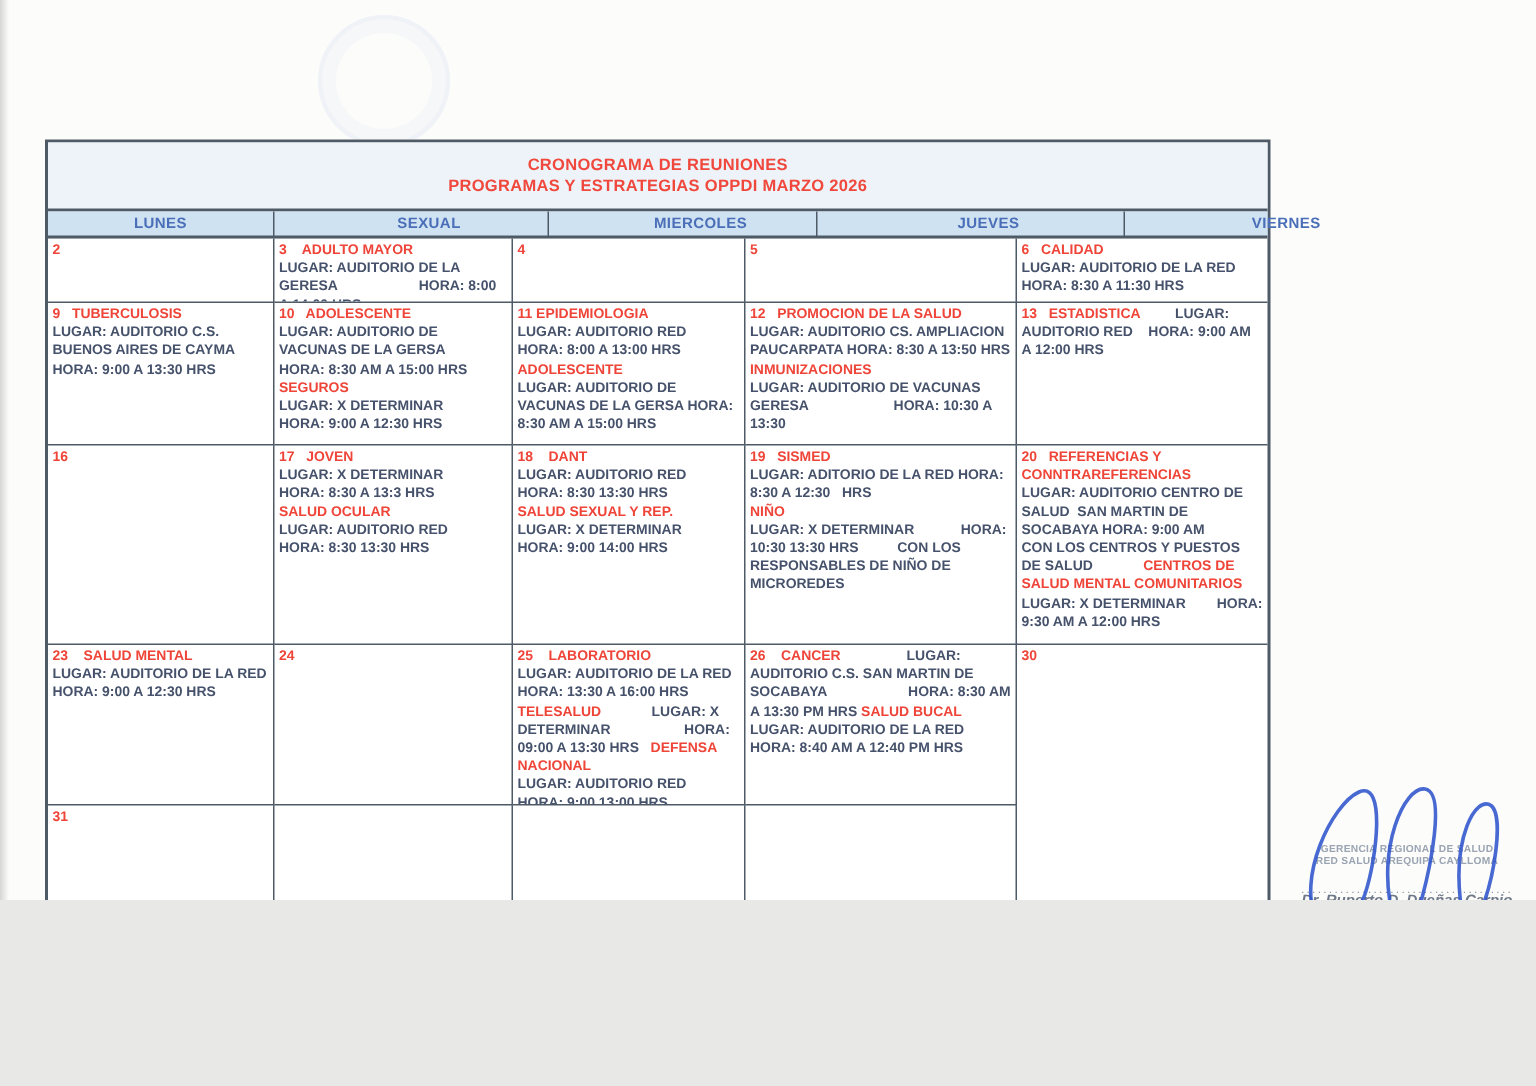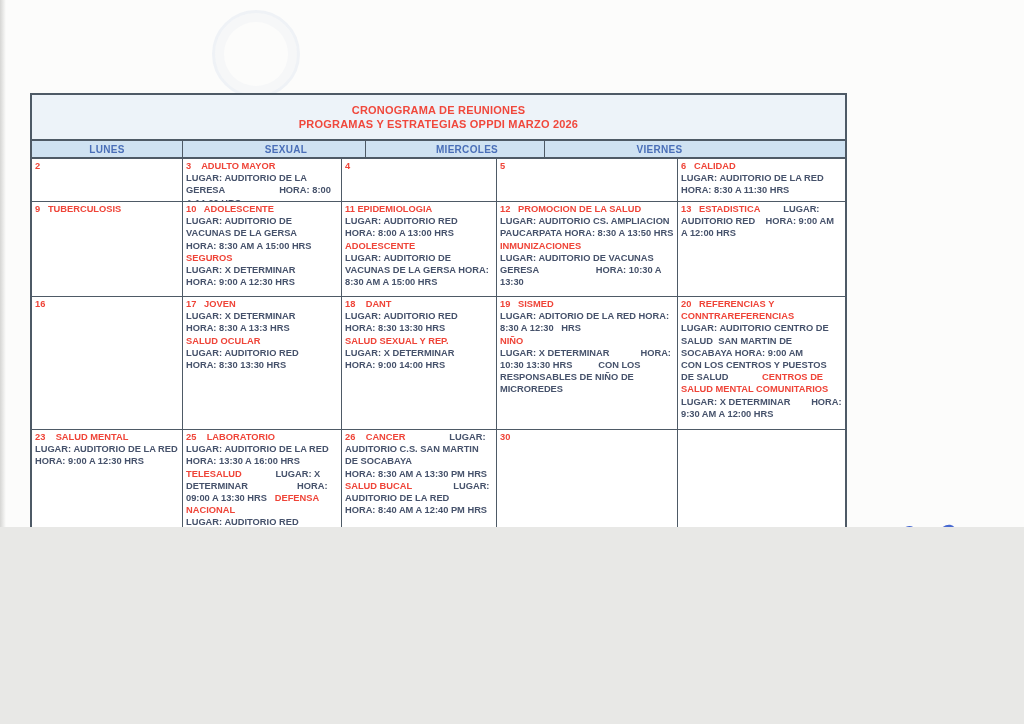--- a/index.html
+++ b/index.html
@@ -1,16 +1,16 @@
 <!DOCTYPE html>
 <html><head>
 <meta charset="utf-8">
 <style>
   html,body{margin:0;padding:0;background:#e8e8e6;}
-  .sheet{position:relative;width:1024px;height:527px;background:#fcfcfb;overflow:hidden;
+  .sheet{position:relative;width:1024px;height:600px;background:#fcfcfb;overflow:hidden;
          font-family:"Liberation Sans",sans-serif;}
   *{box-sizing:border-box;}
 
   
   .wm{position:absolute;left:212px;top:10px;width:88px;height:88px;border-radius:50%;
       border:3px solid rgba(130,160,205,0.10);
       box-shadow:inset 0 0 0 9px rgba(130,160,205,0.05);}
   .edge-left{position:absolute;left:0;top:0;width:6px;height:724px;
       background:linear-gradient(to right,#d6d6d4,rgba(255,255,255,0));}
   .edge-bottom{position:absolute;left:0;top:719px;width:1024px;height:3px;background:#94999e;}
@@ -53,51 +53,55 @@
 
   <div class="cal">
     <div class="title-band">
       <div class="title-line">CRONOGRAMA DE REUNIONES</div>
       <div class="title-line">PROGRAMAS Y ESTRATEGIAS OPPDI MARZO 2026</div>
     </div>
     <div class="head-row">
         <div class="day-head">LUNES</div>
         <div class="day-head">SEXUAL</div>
         <div class="day-head">MIERCOLES</div>
+        <div class="day-head">JUEVES</div>
         <div class="day-head">VIERNES</div>
       </div>
     <div class="grid">
         <div class="cell"><div class="run red">2</div></div>
         <div class="cell"><div class="run red">3    ADULTO MAYOR</div><span class="run blue">LUGAR: AUDITORIO DE LA GERESA                     HORA: 8:00 A 14:00 HRS</span></div>
         <div class="cell"><div class="run red">4</div></div>
         <div class="cell"><div class="run red">5</div></div>
         <div class="cell"><div class="run red">6   CALIDAD</div><span class="run blue">LUGAR: AUDITORIO DE LA RED HORA: 8:30 A 11:30 HRS</span></div>
-        <div class="cell"><div class="run red">9   TUBERCULOSIS</div></div>
+        <div class="cell"><div class="run red">9   TUBERCULOSIS</div><span class="run blue">LUGAR: AUDITORIO C.S. BUENOS AIRES DE CAYMA
+HORA: 9:00 A 13:30 HRS</span></div>
         <div class="cell"><div class="run red">10   ADOLESCENTE</div><span class="run blue">LUGAR: AUDITORIO DE VACUNAS DE LA GERSA           HORA: 8:30 AM A 15:00 HRS</span><div class="run red">SEGUROS</div><span class="run blue">LUGAR: X DETERMINAR
 HORA: 9:00 A 12:30 HRS</span></div>
         <div class="cell"><div class="run red">11 EPIDEMIOLOGIA</div><span class="run blue">LUGAR: AUDITORIO RED
 HORA: 8:00 A 13:00 HRS</span><div class="run red">ADOLESCENTE</div><span class="run blue">LUGAR: AUDITORIO DE VACUNAS DE LA GERSA HORA: 8:30 AM A 15:00 HRS</span></div>
         <div class="cell"><div class="run red">12   PROMOCION DE LA SALUD</div><span class="run blue">LUGAR: AUDITORIO CS. AMPLIACION PAUCARPATA HORA: 8:30 A 13:50 HRS</span><div class="run red">INMUNIZACIONES</div><span class="run blue">LUGAR: AUDITORIO DE VACUNAS GERESA                      HORA: 10:30 A 13:30</span></div>
         <div class="cell"><span class="run red">13   ESTADISTICA</span><span class="run blue">         LUGAR: AUDITORIO RED    HORA: 9:00 AM A 12:00 HRS</span></div>
         <div class="cell"><div class="run red">16</div></div>
         <div class="cell"><div class="run red">17   JOVEN</div><span class="run blue">LUGAR: X DETERMINAR
 HORA: 8:30 A 13:3 HRS</span><div class="run red">SALUD OCULAR</div><span class="run blue">LUGAR: AUDITORIO RED
 HORA: 8:30 13:30 HRS</span></div>
         <div class="cell"><div class="run red">18    DANT</div><span class="run blue">LUGAR: AUDITORIO RED
 HORA: 8:30 13:30 HRS</span><div class="run red">SALUD SEXUAL Y REP.</div><span class="run blue">LUGAR: X DETERMINAR
 HORA: 9:00 14:00 HRS</span></div>
         <div class="cell"><div class="run red">19   SISMED</div><span class="run blue">LUGAR: ADITORIO DE LA RED HORA: 8:30 A 12:30   HRS</span><div class="run red">NIÑO</div><span class="run blue">LUGAR: X DETERMINAR            HORA: 10:30 13:30 HRS          CON LOS RESPONSABLES DE NIÑO DE MICROREDES</span></div>
         <div class="cell"><div class="run red">20   REFERENCIAS Y CONNTRAREFERENCIAS</div><span class="run blue">LUGAR: AUDITORIO CENTRO DE SALUD  SAN MARTIN DE SOCABAYA HORA: 9:00 AM                          CON LOS CENTROS Y PUESTOS DE SALUD             </span><span class="run red">CENTROS DE SALUD MENTAL COMUNITARIOS</span><span class="run blue"> LUGAR: X DETERMINAR        HORA: 9:30 AM A 12:00 HRS</span></div>
         <div class="cell"><div class="run red">23    SALUD MENTAL</div><span class="run blue">LUGAR: AUDITORIO DE LA RED HORA: 9:00 A 12:30 HRS</span></div>
+        <div class="cell"><div class="run red">24</div></div>
         <div class="cell"><div class="run red">25    LABORATORIO</div><span class="run blue">LUGAR: AUDITORIO DE LA RED HORA: 13:30 A 16:00 HRS </span><span class="run red">TELESALUD</span><span class="run blue">             LUGAR: X DETERMINAR                   HORA: 09:00 A 13:30 HRS   </span><span class="run red">DEFENSA NACIONAL</span><span class="run blue">
 LUGAR: AUDITORIO RED
 HORA: 9:00 13:00 HRS</span></div>
         <div class="cell"><span class="run red">26    CANCER</span><span class="run blue">                 LUGAR: AUDITORIO C.S. SAN MARTIN DE SOCABAYA                     HORA: 8:30 AM A 13:30 PM HRS </span><span class="run red">SALUD BUCAL</span><span class="run blue">                LUGAR: AUDITORIO DE LA RED
 HORA: 8:40 AM A 12:40 PM HRS</span></div>
         <div class="cell"><div class="run red">30</div></div>
+        <div class="cell"><div class="run red">31</div></div>
         <div class="cell"></div>
         <div class="cell"></div>
         <div class="cell"></div>
       </div>
   </div>
 
   <svg class="sig" viewBox="0 0 160 150">
     <g fill="none" stroke="#2f55cc" stroke-width="2.4" stroke-linecap="round" opacity="0.88">
       <path d="M 22,98 C 8,70 32,20 50,12 C 68,4 62,56 54,80 C 46,102 30,114 22,100"></path>
       <path d="M 72,92 C 62,50 80,8 94,10 C 108,12 98,62 90,90 C 86,104 80,116 70,122"></path>

